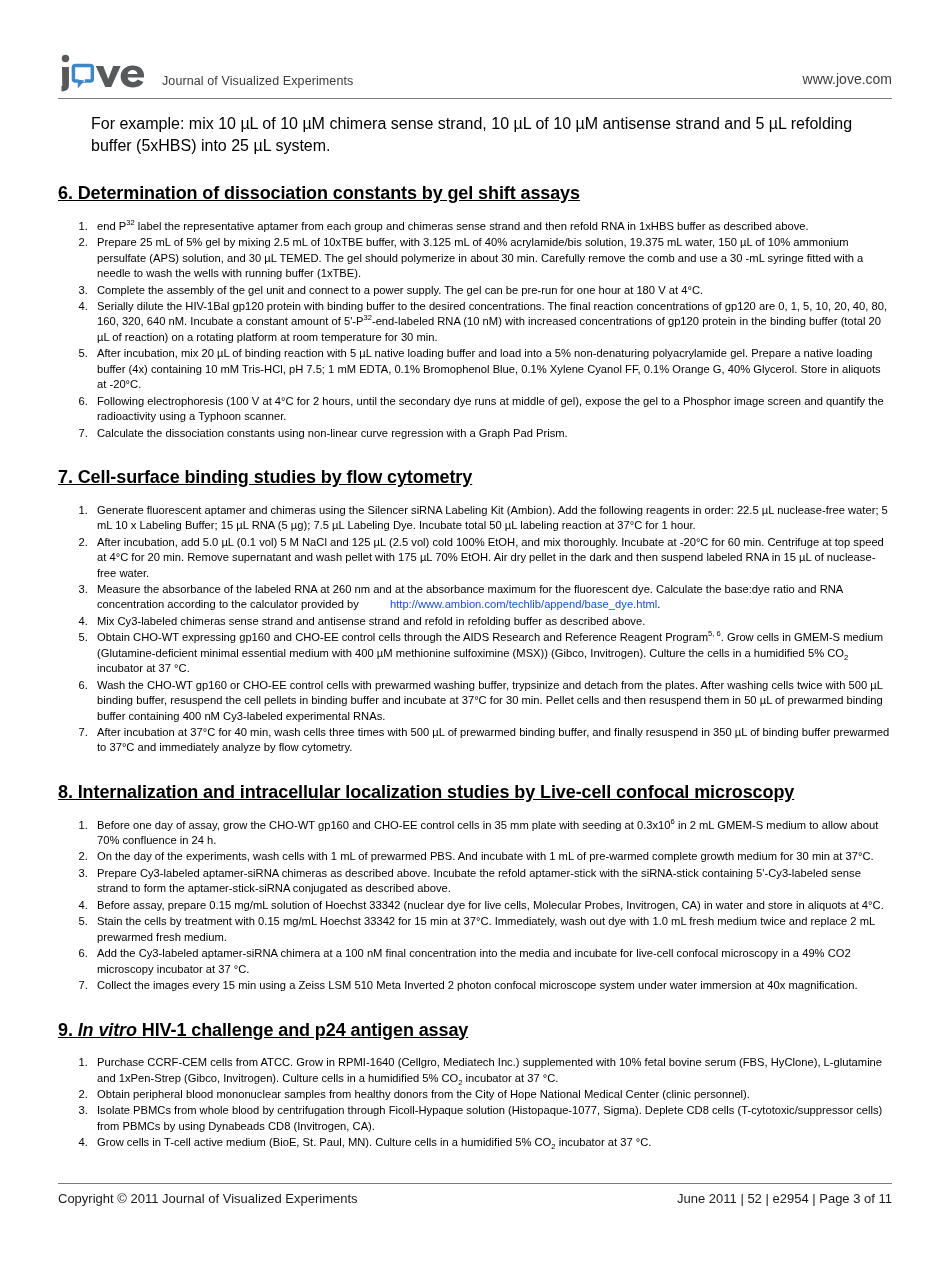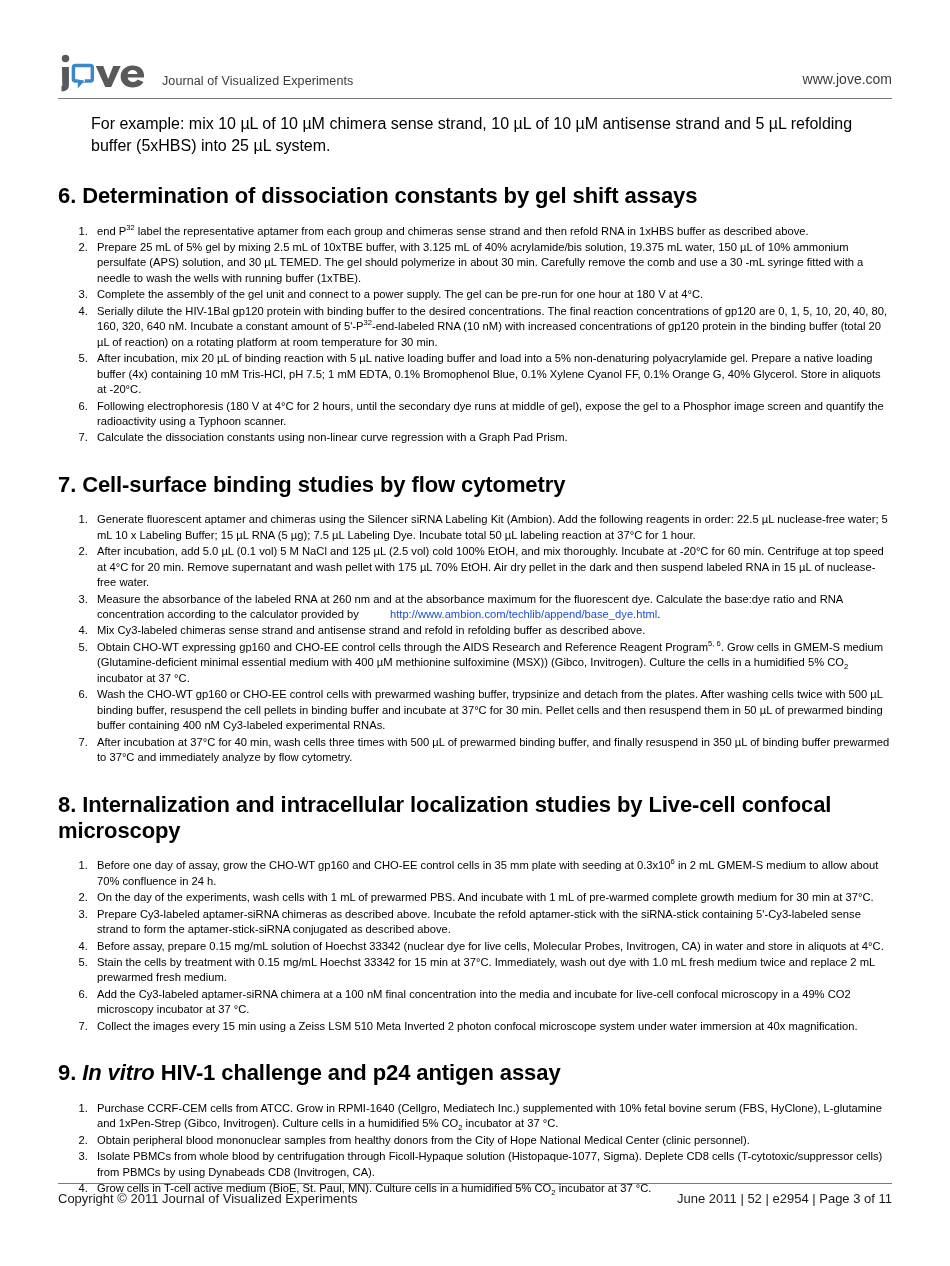--- a/index.html
+++ b/index.html
@@ -64,25 +64,26 @@
   .content {
     padding: 14px 58px 0 58px;
   }
   .intro {
     font-size: 16px;
     line-height: 1.38;
     margin: 0 0 0 33px;
     text-align: left;
   }
   h2.section-title {
-    font-size: 22px;
+    font-size: 18px;
     font-weight: bold;
     margin: 26px 0 0 0;
     letter-spacing: -0.1px;
     line-height: 1.2;
+    text-decoration: underline;
   }
   h2.section-title .ital { font-style: italic; }
 
   ol.steps {
     margin: 14px 0 0 0;
     padding: 0 0 0 33px;
     list-style: decimal;
     font-size: 11.2px;
     line-height: 1.38;
   }
@@ -163,21 +164,21 @@
 
     <p class="intro">For example: mix 10 µL of 10 µM chimera sense strand, 10 µL of 10 µM antisense strand and 5 µL refolding buffer (5xHBS) into 25 µL system.</p>
 
     <h2 class="section-title">6. Determination of dissociation constants by gel shift assays</h2>
     <ol class="steps">
       <li>end P<sup>32</sup> label the representative aptamer from each group and chimeras sense strand and then refold RNA in 1xHBS buffer as described above.</li>
       <li>Prepare 25 mL of 5% gel by mixing 2.5 mL of 10xTBE buffer, with 3.125 mL of 40% acrylamide/bis solution, 19.375 mL water, 150 µL of 10% ammonium persulfate (APS) solution, and 30 µL TEMED. The gel should polymerize in about 30 min. Carefully remove the comb and use a 30 -mL syringe fitted with a needle to wash the wells with running buffer (1xTBE).</li>
       <li>Complete the assembly of the gel unit and connect to a power supply. The gel can be pre-run for one hour at 180 V at 4°C.</li>
       <li>Serially dilute the HIV-1Bal gp120 protein with binding buffer to the desired concentrations. The final reaction concentrations of gp120 are 0, 1, 5, 10, 20, 40, 80, 160, 320, 640 nM. Incubate a constant amount of 5'-P<sup>32</sup>-end-labeled RNA (10 nM) with increased concentrations of gp120 protein in the binding buffer (total 20 µL of reaction) on a rotating platform at room temperature for 30 min.</li>
       <li>After incubation, mix 20 µL of binding reaction with 5 µL native loading buffer and load into a 5% non-denaturing polyacrylamide gel. Prepare a native loading buffer (4x) containing 10 mM Tris-HCl, pH 7.5; 1 mM EDTA, 0.1% Bromophenol Blue, 0.1% Xylene Cyanol FF, 0.1% Orange G, 40% Glycerol. Store in aliquots at -20°C.</li>
-      <li>Following electrophoresis (180 V at 4°C for 2 hours, until the secondary dye runs at middle of gel), expose the gel to a Phosphor image screen and quantify the radioactivity using a Typhoon scanner.</li>
+      <li>Following electrophoresis (100 V at 4°C for 2 hours, until the secondary dye runs at middle of gel), expose the gel to a Phosphor image screen and quantify the radioactivity using a Typhoon scanner.</li>
       <li>Calculate the dissociation constants using non-linear curve regression with a Graph Pad Prism.</li>
     </ol>
 
     <h2 class="section-title">7. Cell-surface binding studies by flow cytometry</h2>
     <ol class="steps">
       <li>Generate fluorescent aptamer and chimeras using the Silencer siRNA Labeling Kit (Ambion). Add the following reagents in order: 22.5 µL nuclease-free water; 5 mL 10 x Labeling Buffer; 15 µL RNA (5 µg); 7.5 µL Labeling Dye. Incubate total 50 µL labeling reaction at 37°C for 1 hour.</li>
       <li>After incubation, add 5.0 µL (0.1 vol) 5 M NaCl and 125 µL (2.5 vol) cold 100% EtOH, and mix thoroughly. Incubate at -20°C for 60 min. Centrifuge at top speed at 4°C for 20 min. Remove supernatant and wash pellet with 175 µL 70% EtOH. Air dry pellet in the dark and then suspend labeled RNA in 15 µL of nuclease-free water.</li>
       <li>Measure the absorbance of the labeled RNA at 260 nm and at the absorbance maximum for the fluorescent dye. Calculate the base:dye ratio and RNA concentration according to the calculator provided by <a class="ext-link" href="#">http://www.ambion.com/techlib/append/base_dye.html</a>.</li>
       <li>Mix Cy3-labeled chimeras sense strand and antisense strand and refold in refolding buffer as described above.</li>
       <li>Obtain CHO-WT expressing gp160 and CHO-EE control cells through the AIDS Research and Reference Reagent Program<sup>5, 6</sup>. Grow cells in GMEM-S medium (Glutamine-deficient minimal essential medium with 400 µM methionine sulfoximine (MSX)) (Gibco, Invitrogen). Culture the cells in a humidified 5% CO<sub>2</sub> incubator at 37 °C.</li>

